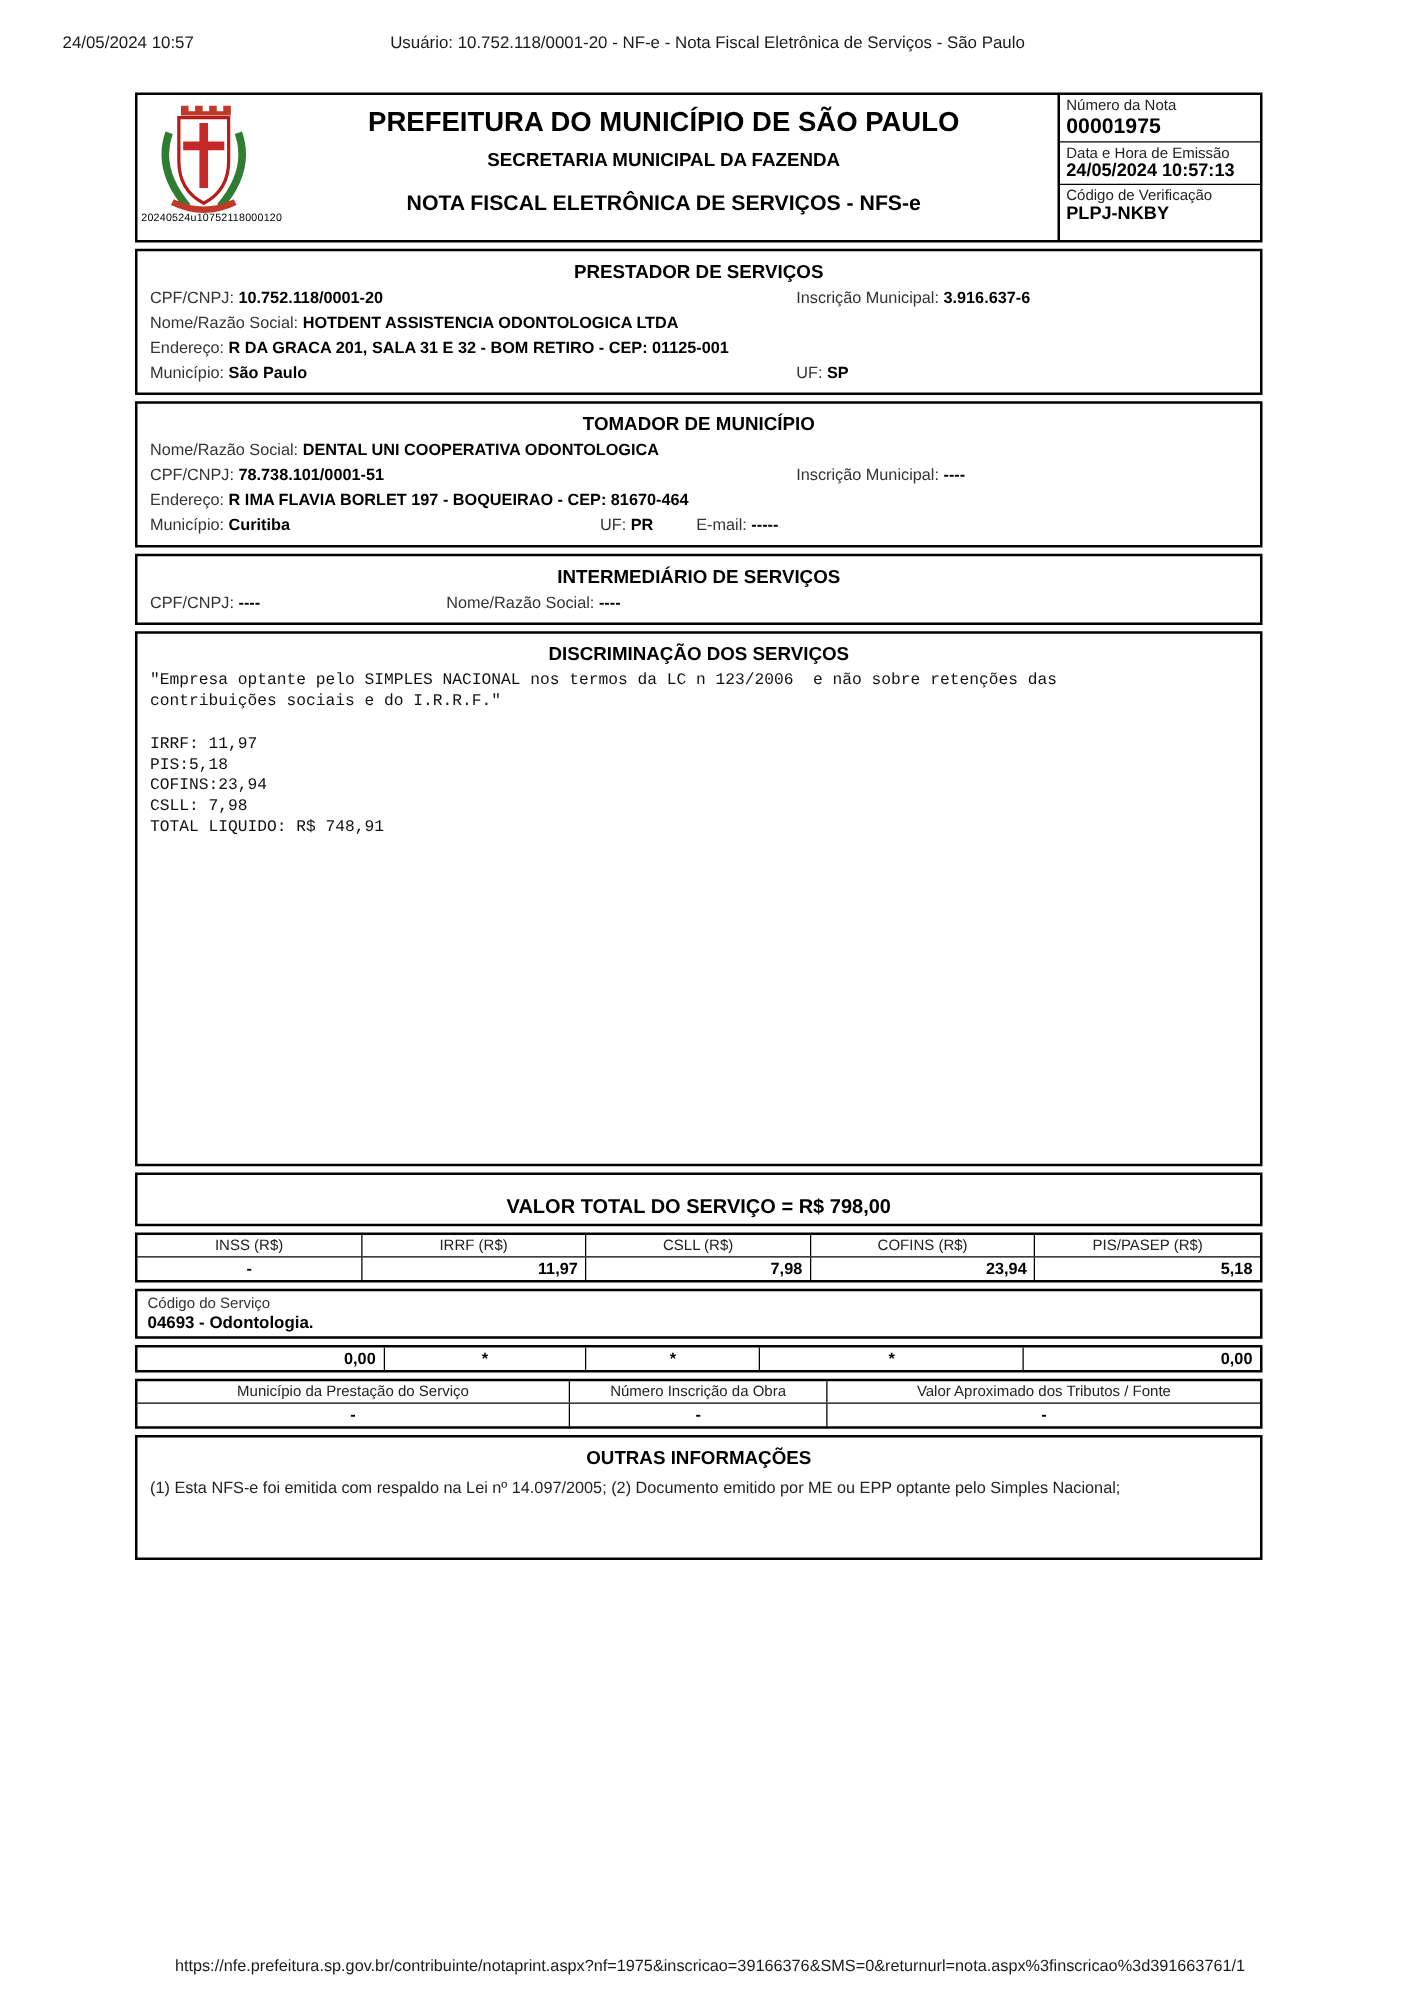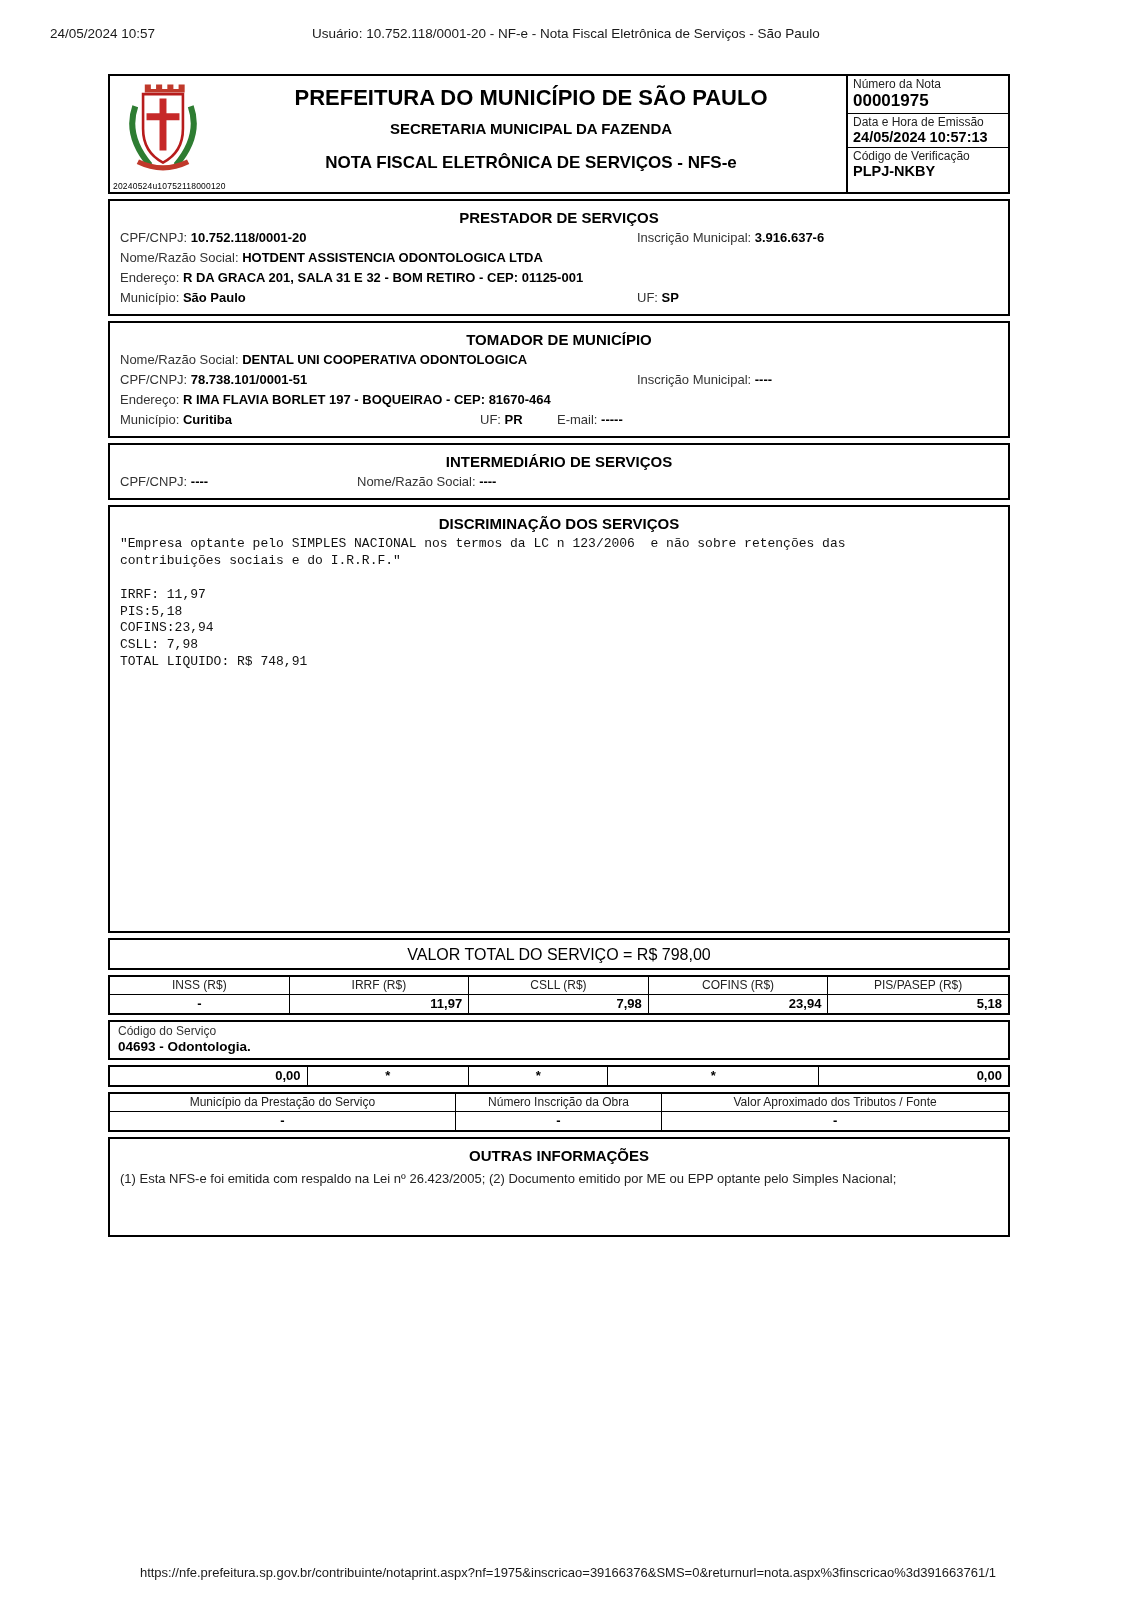--- a/index.html
+++ b/index.html
@@ -12,21 +12,21 @@
   .print-bar { position:absolute; top:26px; left:50px; right:48px; height:18px; font-size:13.5px; color:#1a1a1a; }
   .print-bar .dt { position:absolute; left:0; top:0; }
   .print-bar .center { position:absolute; left:0; right:0; top:0; text-align:center; }
   .print-footer { position:absolute; bottom:20px; left:50px; right:44px; font-size:13px; color:#1a1a1a; display:flex; justify-content:center; }
 
   .doc { position:absolute; left:108px; top:74px; width:902px; }
 
   
   .hdr { border:2px solid #000; display:flex; height:120px; box-sizing:border-box; }
   .hdr-left { width:106px; position:relative; text-align:center; padding-top:4px; box-sizing:border-box; }
-  .logo-code { position:absolute; bottom:1px; left:3px; font-size:8.5px; white-space:nowrap; letter-spacing:0.2px; }
+  .logo-code { position:absolute; bottom:13px; left:3px; font-size:8.5px; white-space:nowrap; letter-spacing:0.2px; }
   .hdr-center { flex:1; text-align:center; padding-top:9px; }
   .org { font-size:22px; font-weight:bold; }
   .dept { font-size:15px; font-weight:bold; margin-top:9px; }
   .doc-title { font-size:17px; font-weight:bold; margin-top:16px; }
   .hdr-right { width:162px; border-left:2px solid #000; box-sizing:border-box; }
   .grp { border-bottom:1px solid #000; padding:1px 5px 2px; }
   .grp:last-child { border-bottom:none; }
   .grp .lbl { font-size:12px; color:#222; }
   .grp .val { font-weight:bold; font-size:14.5px; text-align:left; }
   .grp .val.big { font-size:17px; }
@@ -37,21 +37,21 @@
   .frow { font-size:13px; margin-top:4px; color:#333; position:relative; min-height:16px; }
   .frow b { color:#000000; }
   .pos { position:absolute; top:0; }
 
   .sec-disc { height:428px; box-sizing:border-box; }
   .sec-disc pre {
     font-family:"Liberation Mono","DejaVu Sans Mono",monospace;
     font-size:13px; line-height:1.3; margin:4px 0 0; color:#111;
   }
 
-  .vt { border:2px solid #000; margin-top:5px; text-align:center; font-weight:normal; font-size:16px; padding:6px 0 4px; }
+  .vt { border:2px solid #000; margin-top:5px; text-align:center; font-weight:bold; font-size:16px; padding:17px 0 4px; }
 
   .tbl { border:2px solid #000; margin-top:5px; }
   .tr { display:flex; }
   .tr.head { border-bottom:1px solid #000; }
   .cell { border-right:1px solid #000; box-sizing:border-box; padding:1px 6px 2px; }
   .cell:last-child { border-right:none; }
   .th { font-size:12px; color:#222; text-align:center; }
   .td { font-weight:bold; font-size:13px; text-align:center; }
   .td.right { text-align:right; }
   .w20 { width:20%;text-align:center; }
@@ -236,21 +236,21 @@
     </div>
     <div class="tr">
       <div class="cell td pw0">-</div>
       <div class="cell td pw1">-</div>
       <div class="cell td pw2">-</div>
     </div>
   </div>
 
   <div class="sec sec-out">
     <div class="sec-title">OUTRAS INFORMAÇÕES</div>
-    <div class="out-text">(1) Esta NFS-e foi emitida com respaldo na Lei nº 26.423/2005; (2) Documento emitido por ME ou EPP optante pelo Simples Nacional;</div>
+    <div class="out-text">(1) Esta NFS-e foi emitida com respaldo na Lei nº 14.097/2005; (2) Documento emitido por ME ou EPP optante pelo Simples Nacional;</div>
   </div>
 
 </div>
 
 <div class="print-footer">
   <span>https://nfe.prefeitura.sp.gov.br/contribuinte/notaprint.aspx?nf=1975&amp;inscricao=39166376&amp;SMS=0&amp;returnurl=nota.aspx%3finscricao%3d39166376</span>
   <span>1/1</span>
 </div>
 
 </body></html>

